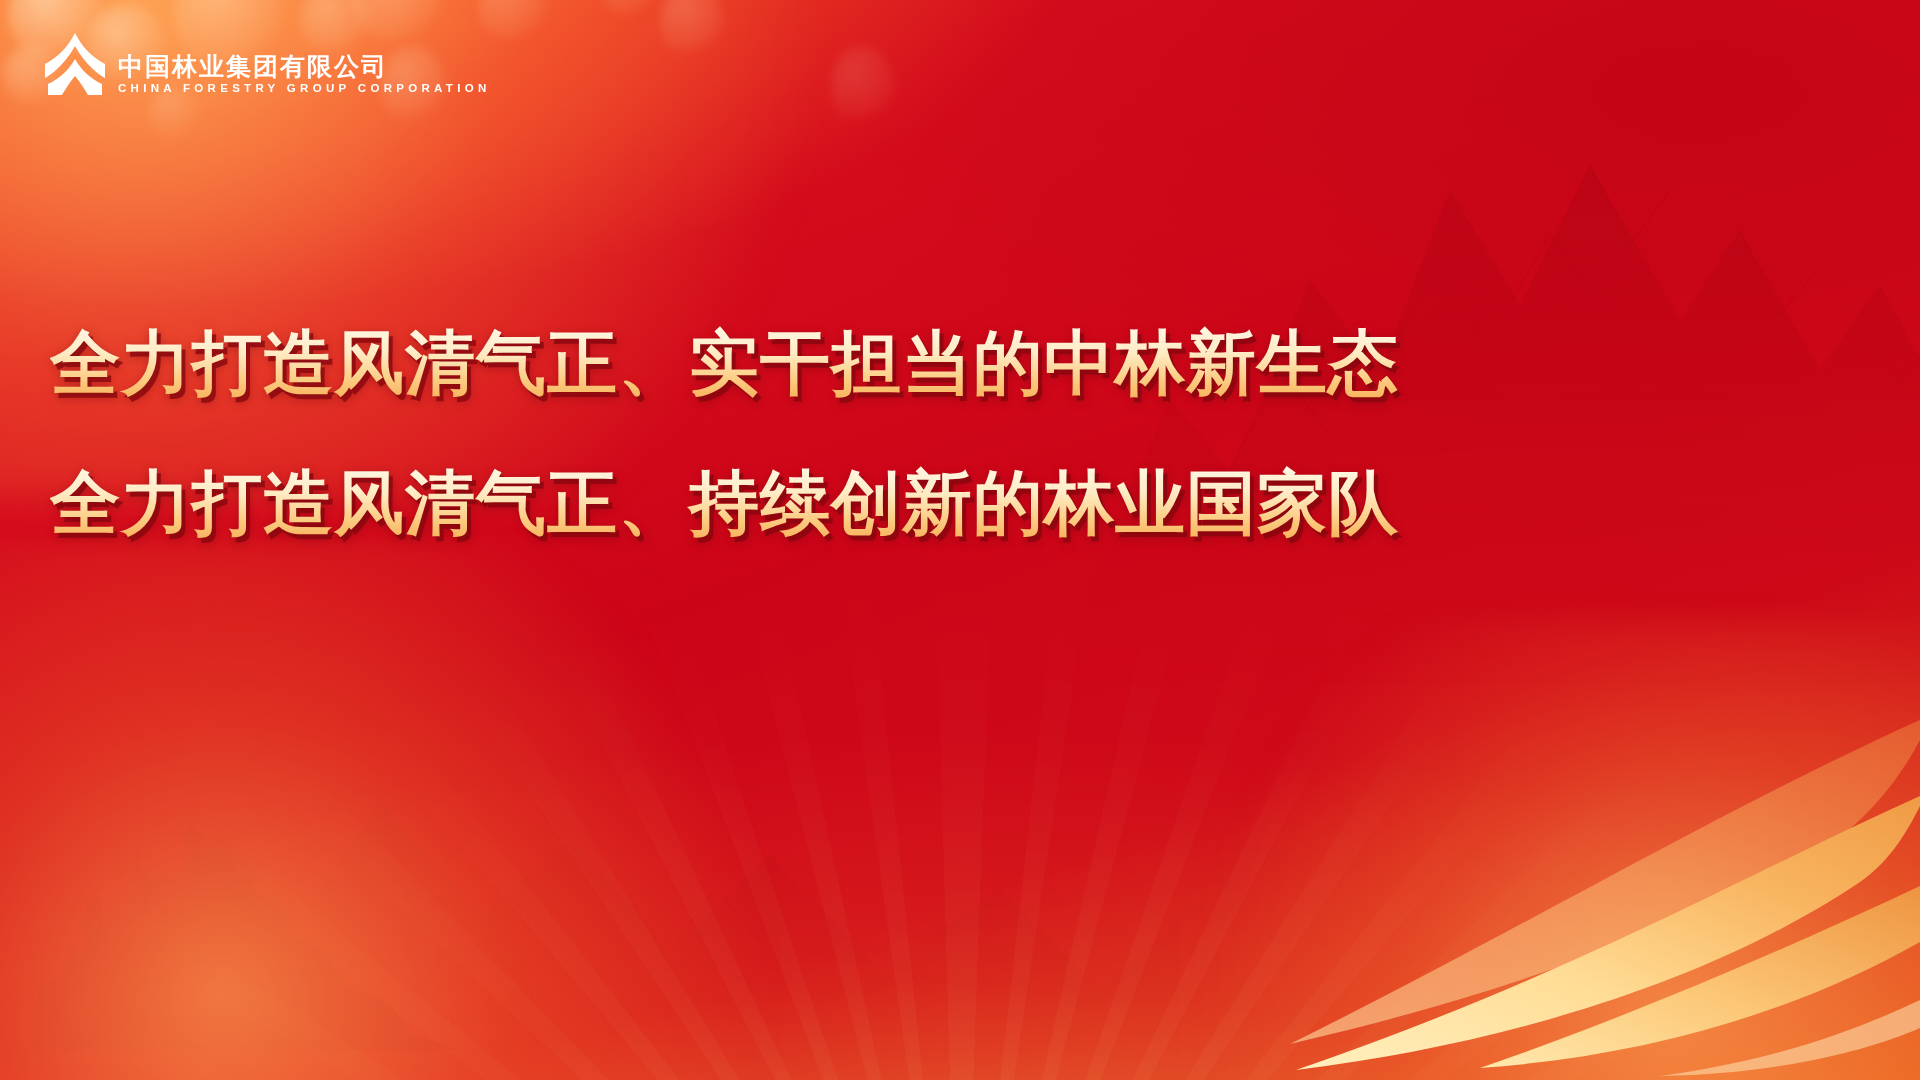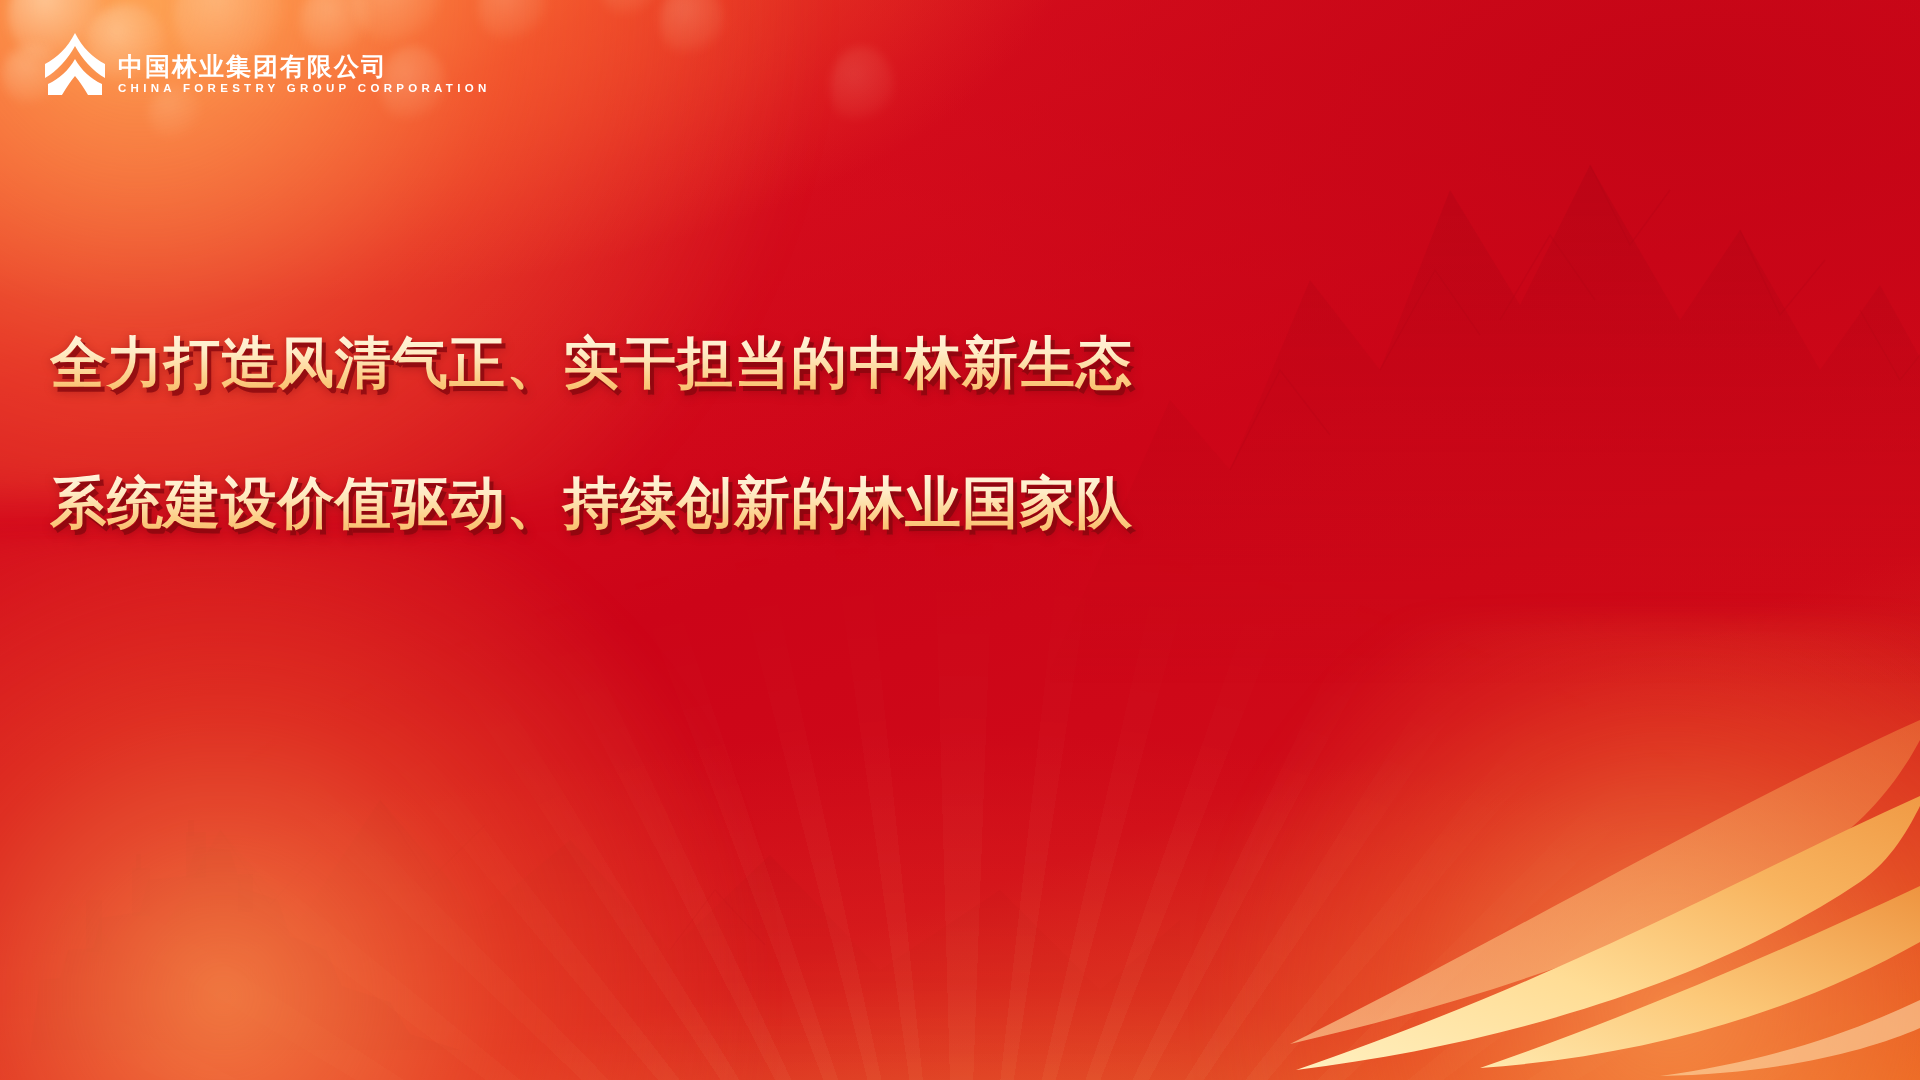--- a/index.html
+++ b/index.html
@@ -56,21 +56,21 @@
   
   .logo{position:absolute;left:44px;top:31px;display:flex;align-items:flex-end;gap:12px;}
   .logo-mark{width:62px;height:64px;flex:0 0 auto;}
   .logo-text{display:flex;flex-direction:column;gap:4px;padding-bottom:1px;}
   .logo-cn{color:#fff;font-size:25px;line-height:1;letter-spacing:2.0px;font-weight:700;white-space:nowrap;}
   .logo-en{color:#fff;font-size:11.5px;line-height:1;letter-spacing:4.3px;font-weight:700;white-space:nowrap;}
 
   
   .headline{position:absolute;left:50px;top:296px;width:1500px;}
   .hl-line{
-    font-size:56px;line-height:134px;font-weight:900;letter-spacing:1px;white-space:nowrap;
+    font-size:70px;line-height:134px;font-weight:900;letter-spacing:1px;white-space:nowrap;
     background:linear-gradient(180deg,#fffdf6 0%,#fff7e3 24%,#ffe9bd 46%,#fccd83 66%,#f8a council 0%,#f6a košice 0%);
     background:linear-gradient(180deg,#fffdf6 0%,#fff8e6 22%,#ffeac0 44%,#fbcb81 64%,#f5a council 0%);
     background:linear-gradient(180deg,#fffefa 0%,#fff8e8 20%,#ffecc6 42%,#fccd84 62%,#f7a94f 82%,#f2933a 100%);
     -webkit-background-clip:text;background-clip:text;
     color:transparent;-webkit-text-fill-color:transparent;
     filter:drop-shadow(4px 5px 0px rgba(134,6,14,.78)) drop-shadow(0 2px 5px rgba(110,0,8,.35));
   }
   .hl-line + .hl-line{margin-top:6px;}
 </style>
 </head>
@@ -177,16 +177,16 @@
       </g>
     </svg>
     <div class="logo-text">
       <div class="logo-cn">中国林业集团有限公司</div>
       <div class="logo-en">CHINA FORESTRY GROUP CORPORATION</div>
     </div>
   </div>
 
   <div class="headline">
     <div class="hl-line">全力打造风清气正、实干担当的中林新生态</div>
-    <div class="hl-line">系统建设价值驱动、持续创新的林业国家队</div>
+    <div class="hl-line">全力打造风清气正、持续创新的林业国家队</div>
   </div>
 
 </div>
 
 </body></html>

